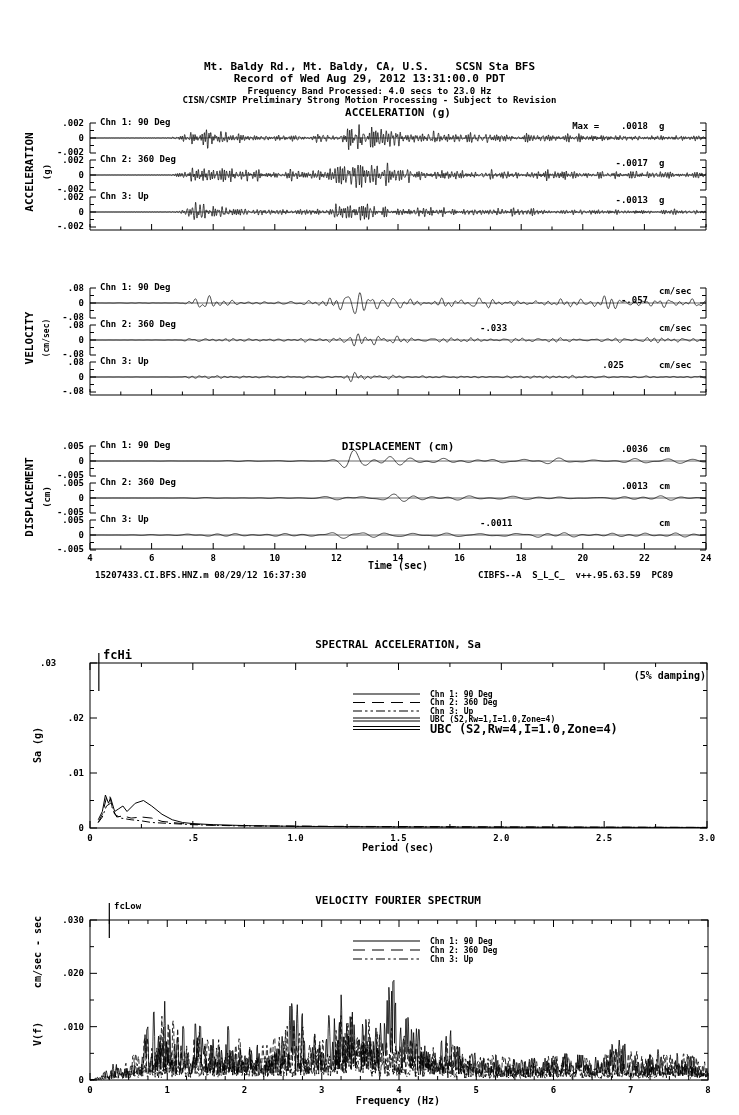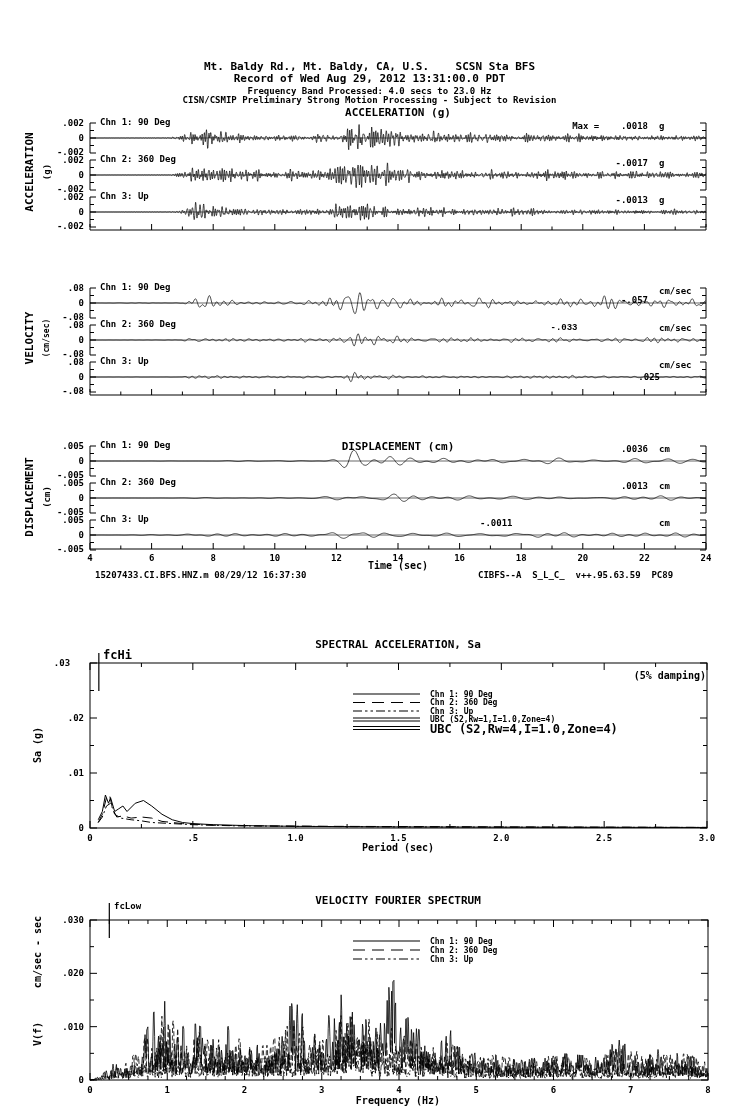--- a/index.html
+++ b/index.html
@@ -127,27 +127,27 @@
     <div class="abs" style="left: 40px; top: 192px; width: 44px; text-align: right;">.002</div>
     <div class="abs" style="left: 40px; top: 207px; width: 44px; text-align: right;">0</div>
     <div class="abs" style="left: 40px; top: 221px; width: 44px; text-align: right;">-.002</div>
     <div class="abs" style="left: 100px; top: 282px;">Chn 1: 90 Deg</div>
     <div class="abs" style="left: 480px; top: 286px; width: 168px; text-align: right; margin-top: 9px;">-.057</div>
     <div class="abs" style="left: 659px; top: 286px;">cm/sec</div>
     <div class="abs" style="left: 40px; top: 283px; width: 44px; text-align: right;">.08</div>
     <div class="abs" style="left: 40px; top: 298px; width: 44px; text-align: right;">0</div>
     <div class="abs" style="left: 40px; top: 312px; width: 44px; text-align: right;">-.08</div>
     <div class="abs" style="left: 100px; top: 319px;">Chn 2: 360 Deg</div>
-    <div class="abs" style="left: 480px; top: 323px; width: 168px; text-align: center; font-family: Liberation Mono, monospace;">-.033</div>
+    <div class="abs" style="left: 480px; top: 323px; width: 168px; text-align: left;">-.033</div>
     <div class="abs" style="left: 659px; top: 323px;">cm/sec</div>
     <div class="abs" style="left: 40px; top: 320px; width: 44px; text-align: right;">.08</div>
     <div class="abs" style="left: 40px; top: 335px; width: 44px; text-align: right;">0</div>
     <div class="abs" style="left: 40px; top: 349px; width: 44px; text-align: right;">-.08</div>
     <div class="abs" style="left: 100px; top: 356px;">Chn 3: Up</div>
-    <div class="abs" style="left: 492px; top: 360px; width: 168px; text-align: right; margin-top: 12px;">.025</div>
+    <div class="abs" style="left: 456px; top: 360px; width: 168px; text-align: right;">.025</div>
     <div class="abs" style="left: 659px; top: 360px;">cm/sec</div>
     <div class="abs" style="left: 40px; top: 357px; width: 44px; text-align: right;">.08</div>
     <div class="abs" style="left: 40px; top: 372px; width: 44px; text-align: right;">0</div>
     <div class="abs" style="left: 40px; top: 386px; width: 44px; text-align: right;">-.08</div>
     <div class="abs" style="left: 100px; top: 440px;">Chn 1: 90 Deg</div>
     <div class="abs" style="left: 480px; top: 444px; width: 168px; text-align: right;">.0036</div>
     <div class="abs" style="left: 659px; top: 444px;">cm</div>
     <div class="abs" style="left: 40px; top: 441px; width: 44px; text-align: right;">.005</div>
     <div class="abs" style="left: 40px; top: 456px; width: 44px; text-align: right;">0</div>
     <div class="abs" style="left: 40px; top: 470px; width: 44px; text-align: right;">-.005</div>
@@ -167,21 +167,21 @@
     <div class="abs" style="left: 139.6px; top: 553px; width: 24px; text-align: center;">6</div>
     <div class="abs" style="left: 201.2px; top: 553px; width: 24px; text-align: center;">8</div>
     <div class="abs" style="left: 262.8px; top: 553px; width: 24px; text-align: center;">10</div>
     <div class="abs" style="left: 324.4px; top: 553px; width: 24px; text-align: center;">12</div>
     <div class="abs" style="left: 386px; top: 553px; width: 24px; text-align: center;">14</div>
     <div class="abs" style="left: 447.6px; top: 553px; width: 24px; text-align: center;">16</div>
     <div class="abs" style="left: 509.2px; top: 553px; width: 24px; text-align: center;">18</div>
     <div class="abs" style="left: 570.8px; top: 553px; width: 24px; text-align: center;">20</div>
     <div class="abs" style="left: 632.4px; top: 553px; width: 24px; text-align: center;">22</div>
     <div class="abs" style="left: 694px; top: 553px; width: 24px; text-align: center;">24</div>
-    <div class="abs" style="left: 40px; top: 658px; width: 44px; text-align: center;">.03</div>
+    <div class="abs" style="left: 40px; top: 658px; width: 44px; text-align: left;">.03</div>
     <div class="abs" style="left: 40px; top: 713px; width: 44px; text-align: right;">.02</div>
     <div class="abs" style="left: 40px; top: 768px; width: 44px; text-align: right;">.01</div>
     <div class="abs" style="left: 40px; top: 823px; width: 44px; text-align: right;">0</div>
     <div class="abs" style="left: 75px; top: 833px; width: 30px; text-align: center;">0</div>
     <div class="abs" style="left: 177.833px; top: 833px; width: 30px; text-align: center;">.5</div>
     <div class="abs" style="left: 280.667px; top: 833px; width: 30px; text-align: center;">1.0</div>
     <div class="abs" style="left: 383.5px; top: 833px; width: 30px; text-align: center;">1.5</div>
     <div class="abs" style="left: 486.333px; top: 833px; width: 30px; text-align: center;">2.0</div>
     <div class="abs" style="left: 589.167px; top: 833px; width: 30px; text-align: center;">2.5</div>
     <div class="abs" style="left: 692px; top: 833px; width: 30px; text-align: center;">3.0</div>

